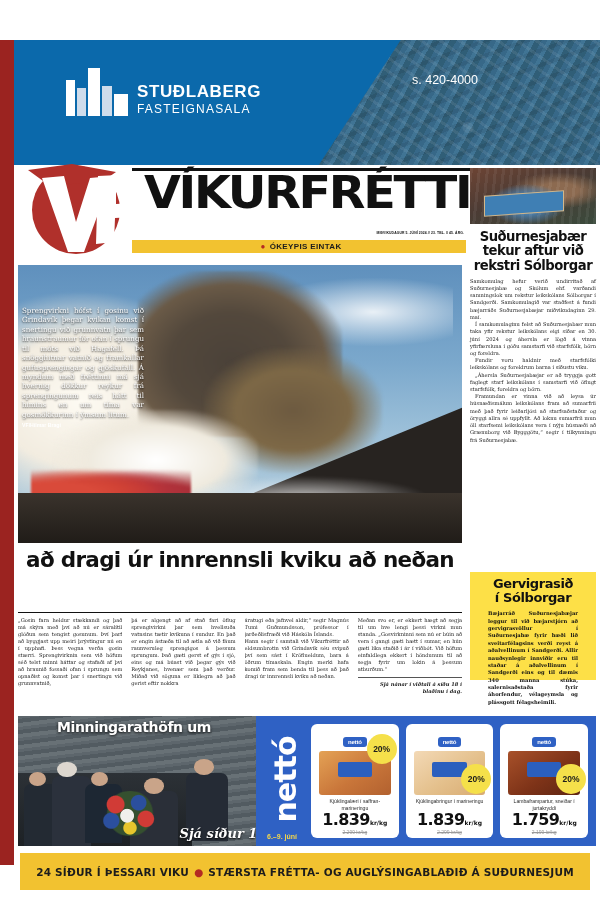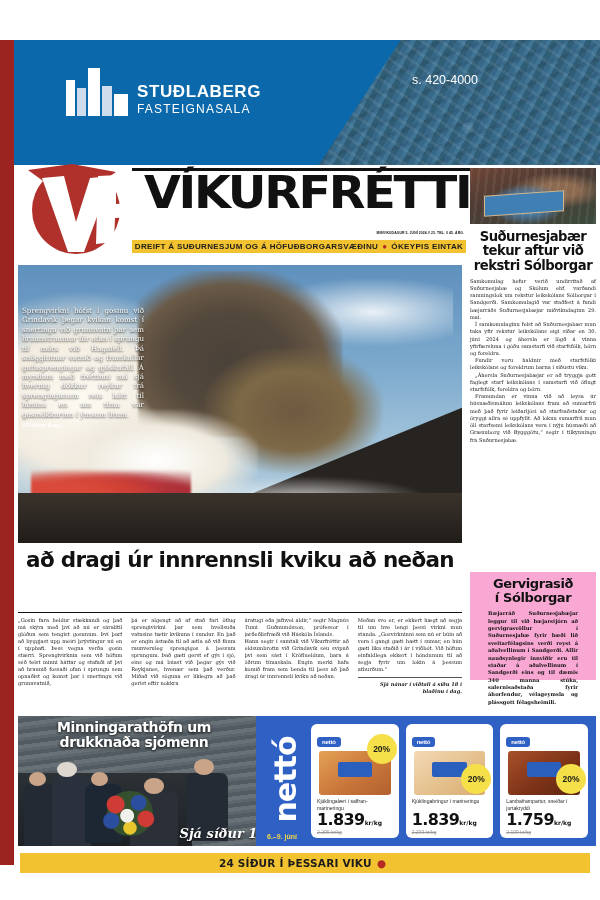--- a/index.html
+++ b/index.html
@@ -192,21 +192,21 @@
     margin-top:6px;
   }
   .side-body {
     margin-top:5px; font-family:"DejaVu Serif", serif;
     font-size:5.1px; line-height:1.42; text-align:justify; color:#1a1a1a;
   }
   .side-body p + p { text-indent:5px; }
 
   .gbox {
     position:absolute; left:470px; top:572px; width:126px; height:108px;
-    background:#f9a8d4; padding:5px 18px 6px;
+    background:#fde047; padding:5px 18px 6px;
   }
   .gbox h4 {
     font-family:"DejaVu Sans", sans-serif; font-size:13px; font-weight:700;
     line-height:1.05; text-align:center; color:#111; letter-spacing:-.4px;
   }
   .gbox p {
     margin-top:6px; font-family:"DejaVu Serif", serif; font-weight:700;
     font-size:5.2px; line-height:1.42; text-align:justify; color:#111;
   }
 
@@ -272,21 +272,21 @@
     letter-spacing:-1px; color:#fff; text-align:center;
   }
   .netto-dates {
     position:absolute; left:3px; bottom:6px; width:46px; text-align:center;
     font-size:7px; font-weight:700; color:#f4d64a;
   }
   .cards {
     position:absolute; left:55px; top:8px; right:8px; bottom:8px;
     display:grid; grid-template-columns: repeat(3,1fr); gap:7px;
   }
-  .card { background:#fff; border-radius:6px; position:relative; padding:6px 6px 16px; overflow:hidden; }
+  .card { background:#fff; border-radius:6px; position:relative; padding:6px 6px 16px; overflow:hidden;text-align:center; }
   .card-logo {
     background:#2f61c4; color:#fff; border-radius:3px; font-size:6px; font-weight:700;
     padding:2px 5px; display:inline-block; letter-spacing:-.2px;
   }
   .card-img { height:44px; margin:3px 2px 3px; border-radius:3px; position:relative; overflow:hidden; }
   .img-a { background: linear-gradient(145deg,#e4a255,#c9763a 55%,#b2612f); }
   .img-b { background: linear-gradient(145deg,#f3d9b6,#e4c08c 55%,#d8ab72); }
   .img-c { background: linear-gradient(145deg,#a8512a,#7e3318 55%,#5d2412); }
   .img-label {
     position:absolute; left:26%; top:26%; width:48%; height:34%;
@@ -301,21 +301,21 @@
   .badge.b-b { right:2px; top:40px; }
   .badge.b-c { right:2px; top:40px; }
   .card-name { font-size:5.1px; line-height:1.3; color:#2a2a2a; min-height:13px; }
   .card-price { font-family:"DejaVu Sans", sans-serif; font-size:16px; font-weight:700;
                 color:#111; letter-spacing:-.6px; line-height:1; margin-top:1px; }
   .card-price span.unit { font-size:6px; letter-spacing:0; }
   .card-old { font-size:5px; color:#9a9a9a; text-decoration:line-through; margin-top:1px; }
 
   
   .footbar {
-    position:absolute; left:20px; top:853px; width:570px; height:20px;
+    position:absolute; left:20px; top:853px; width:570px; height:37px;
     background:#f2c230; display:flex; align-items:center; justify-content:center;
     font-family:"DejaVu Sans", sans-serif; font-size:10.5px; font-weight:700;
     color:#1c1c1c; letter-spacing:.2px;
   }
   .footbar .dot { color:#b42a22; margin:0 5px; }
 </style>
 </head>
 <body>
 
 <div class="page">
@@ -348,21 +348,20 @@
     <svg class="vflogo" viewBox="0 0 128 96">
       <circle cx="56" cy="50" r="44" fill="#b0302b"></circle>
       <path d="M8 10 L52 4 L96 12 L70 30 L74 22 L30 26 Z" fill="#b0302b"></path>
       <path d="M22 18 L44 16 L56 62 L70 18 L92 16 L64 92 L48 92 Z" fill="#ffffff"></path>
       <path d="M78 16 L120 14 L118 30 L96 32 L96 44 L114 43 L113 57 L95 58 L94 82 L76 84 Z" fill="#ffffff"></path>
     </svg>
     <div class="mh-title">VÍKURFRÉTTIR</div>
   </div>
   <div class="mh-micro">MIÐVIKUDAGUR 5. JÚNÍ 2024 // 23. TBL. // 45. ÁRG.</div>
   <div class="mh-strap">
-    <span>DREIFT Á SUÐURNESJUM OG Á HÖFUÐBORGARSVÆÐINU</span>
     <span class="dot">●</span>
     <span>ÓKEYPIS EINTAK</span>
   </div>
 
   <div class="mainphoto">
     <div class="sky"></div>
     <div class="cloudwhisp"></div>
     <div class="plume-white"></div>
     <div class="plume-dark"></div>
     <div class="plume-dark2"></div>
@@ -424,21 +423,20 @@
     <div class="person p4"></div>
       <div class="person p5"></div>
     <div class="head h1"></div>
       <div class="head h2"></div>
       <div class="head h3"></div>
     <div class="head h4"></div>
       <div class="head h5"></div>
     <div class="wreath"></div>
     <div class="bot-title">
       <span>Minningarathöfn um</span><br>
-      <span>drukknaða sjómenn</span>
     </div>
     <div class="bot-see">Sjá síður 16–17</div>
   </div>
 
   <div class="netto">
     <div class="netto-brand">
       <div class="netto-word">nettó</div>
     </div>
     <div class="netto-dates">6.–9. júní</div>
     <div class="cards">
@@ -475,15 +473,16 @@
         <div class="card-price"><span>1.759</span><span class="unit">kr/kg</span></div>
         <div class="card-old">2.199 kr/kg</div>
       </div>
 
     </div>
   </div>
 
   <div class="footbar">
     <span>24 SÍÐUR Í ÞESSARI VIKU</span>
     <span class="dot">●</span>
+    <span>STÆRSTA FRÉTTA- OG AUGLÝSINGABLAÐIÐ Á SUÐURNESJUM</span>
   </div>
 
 </div>
 
 </body></html>

